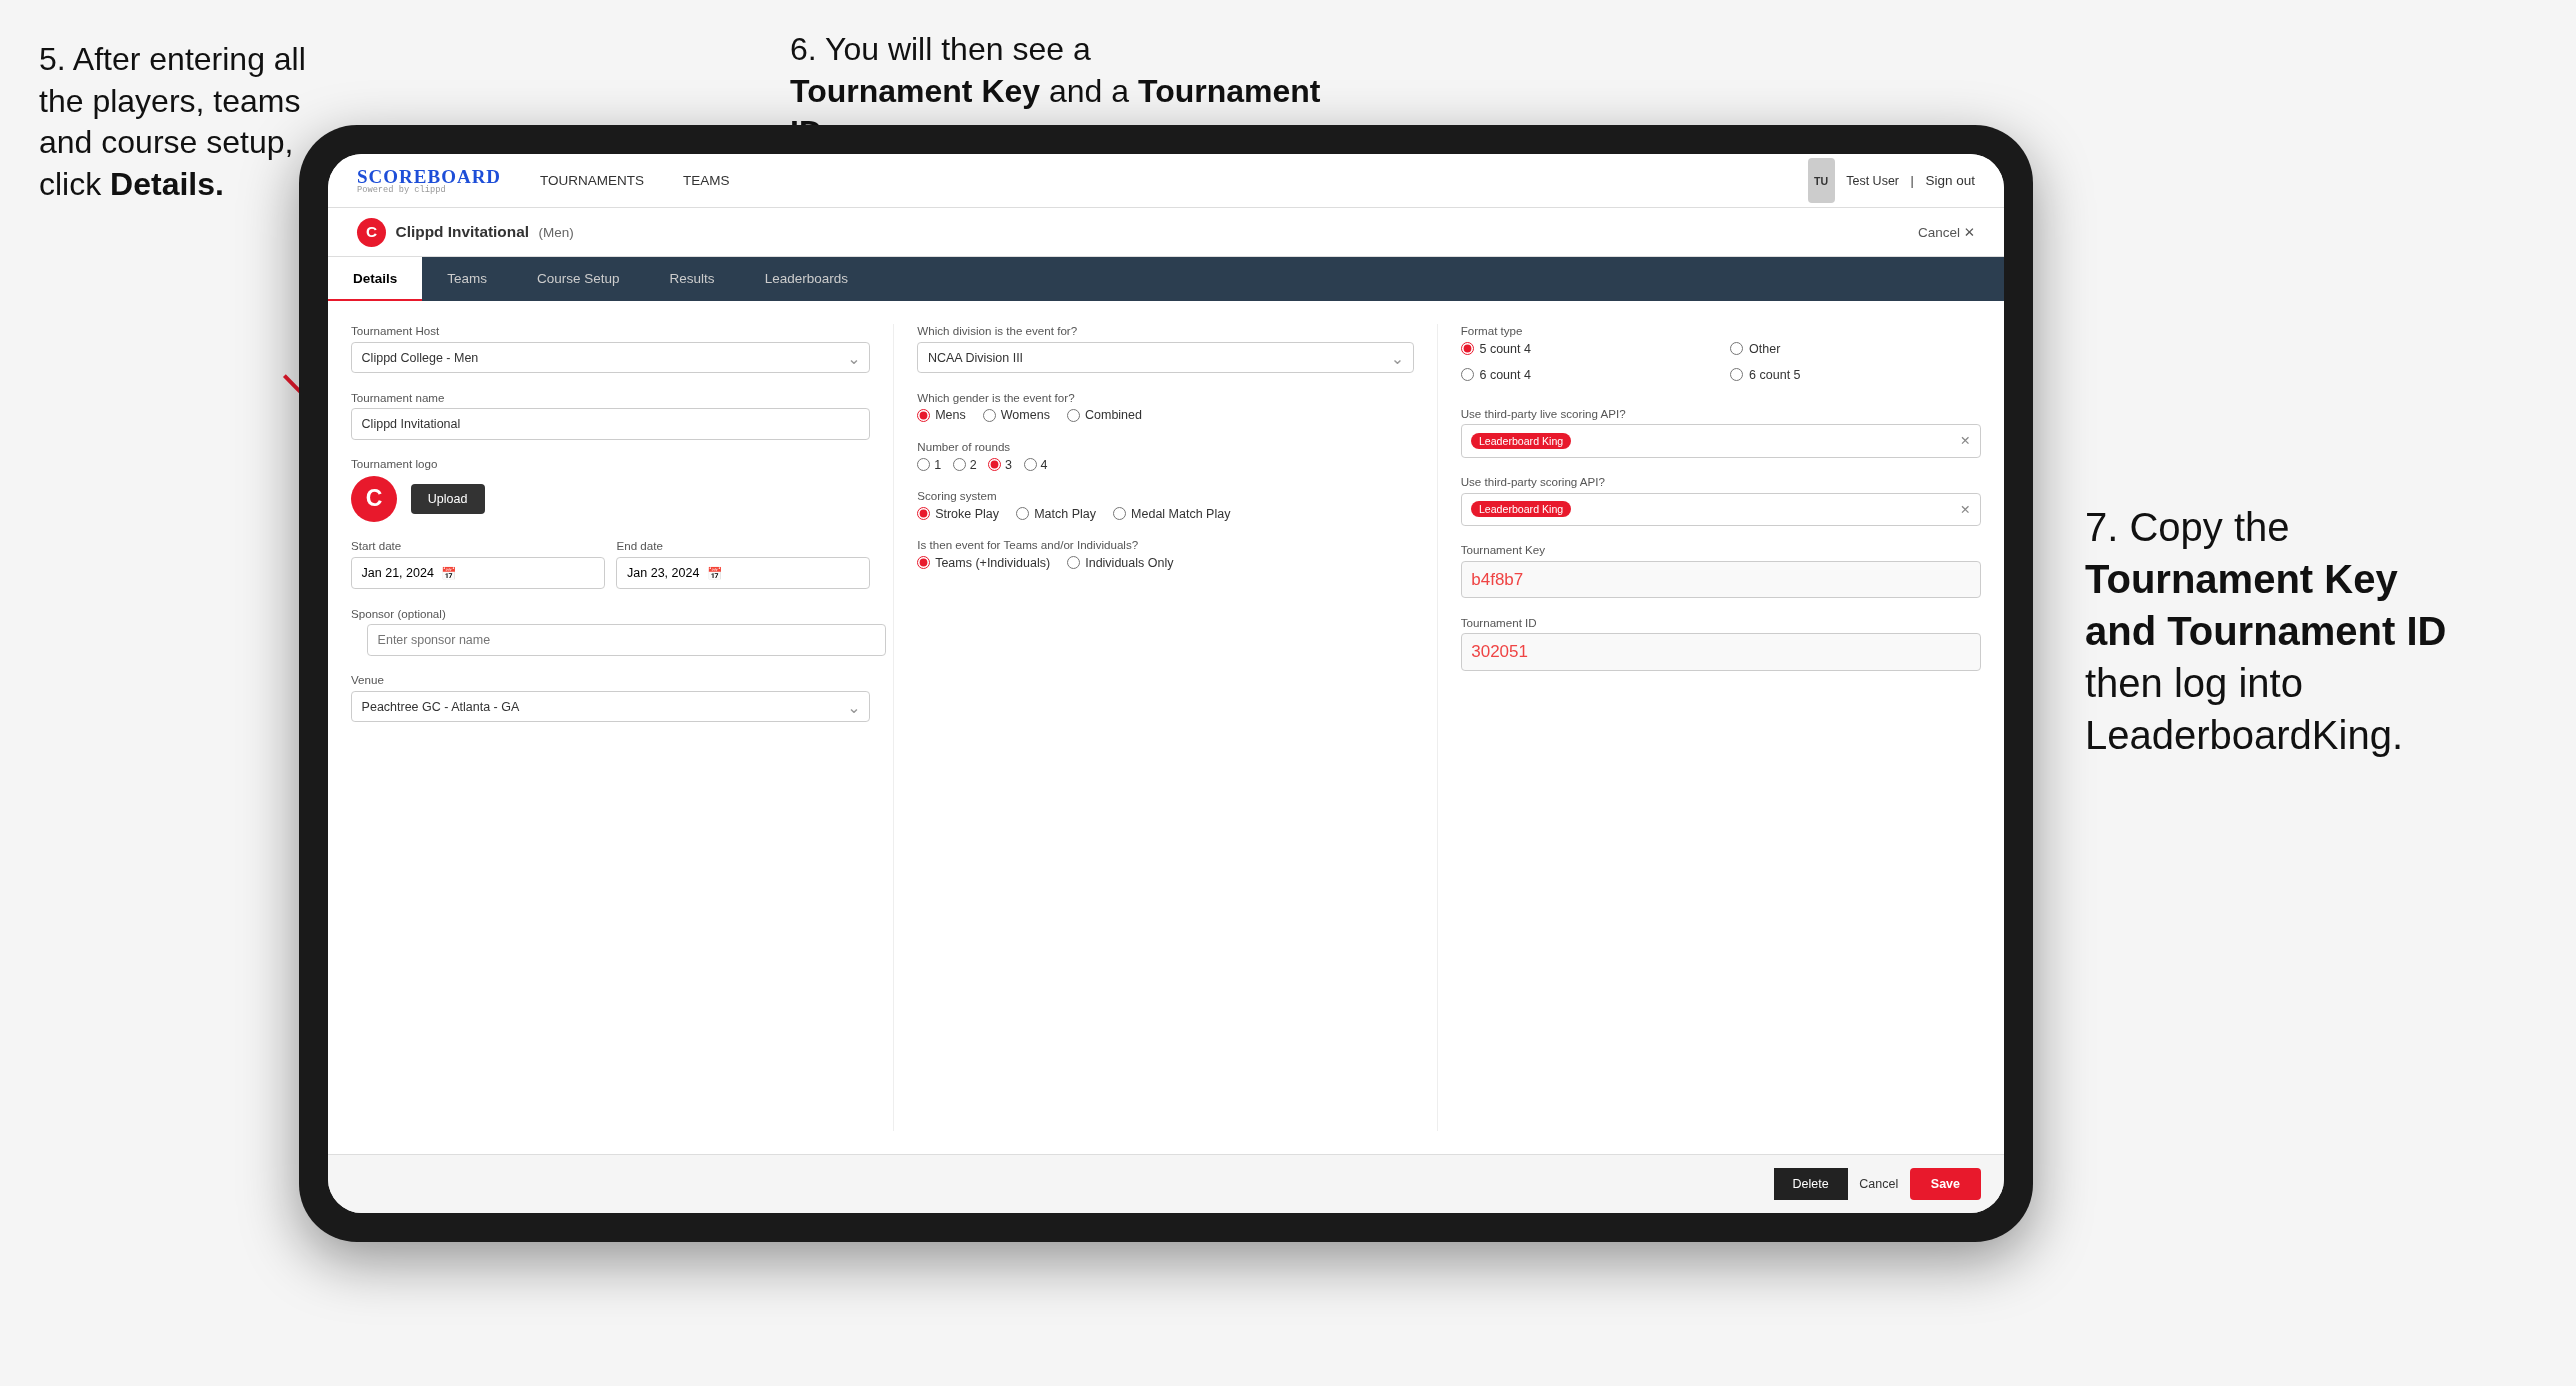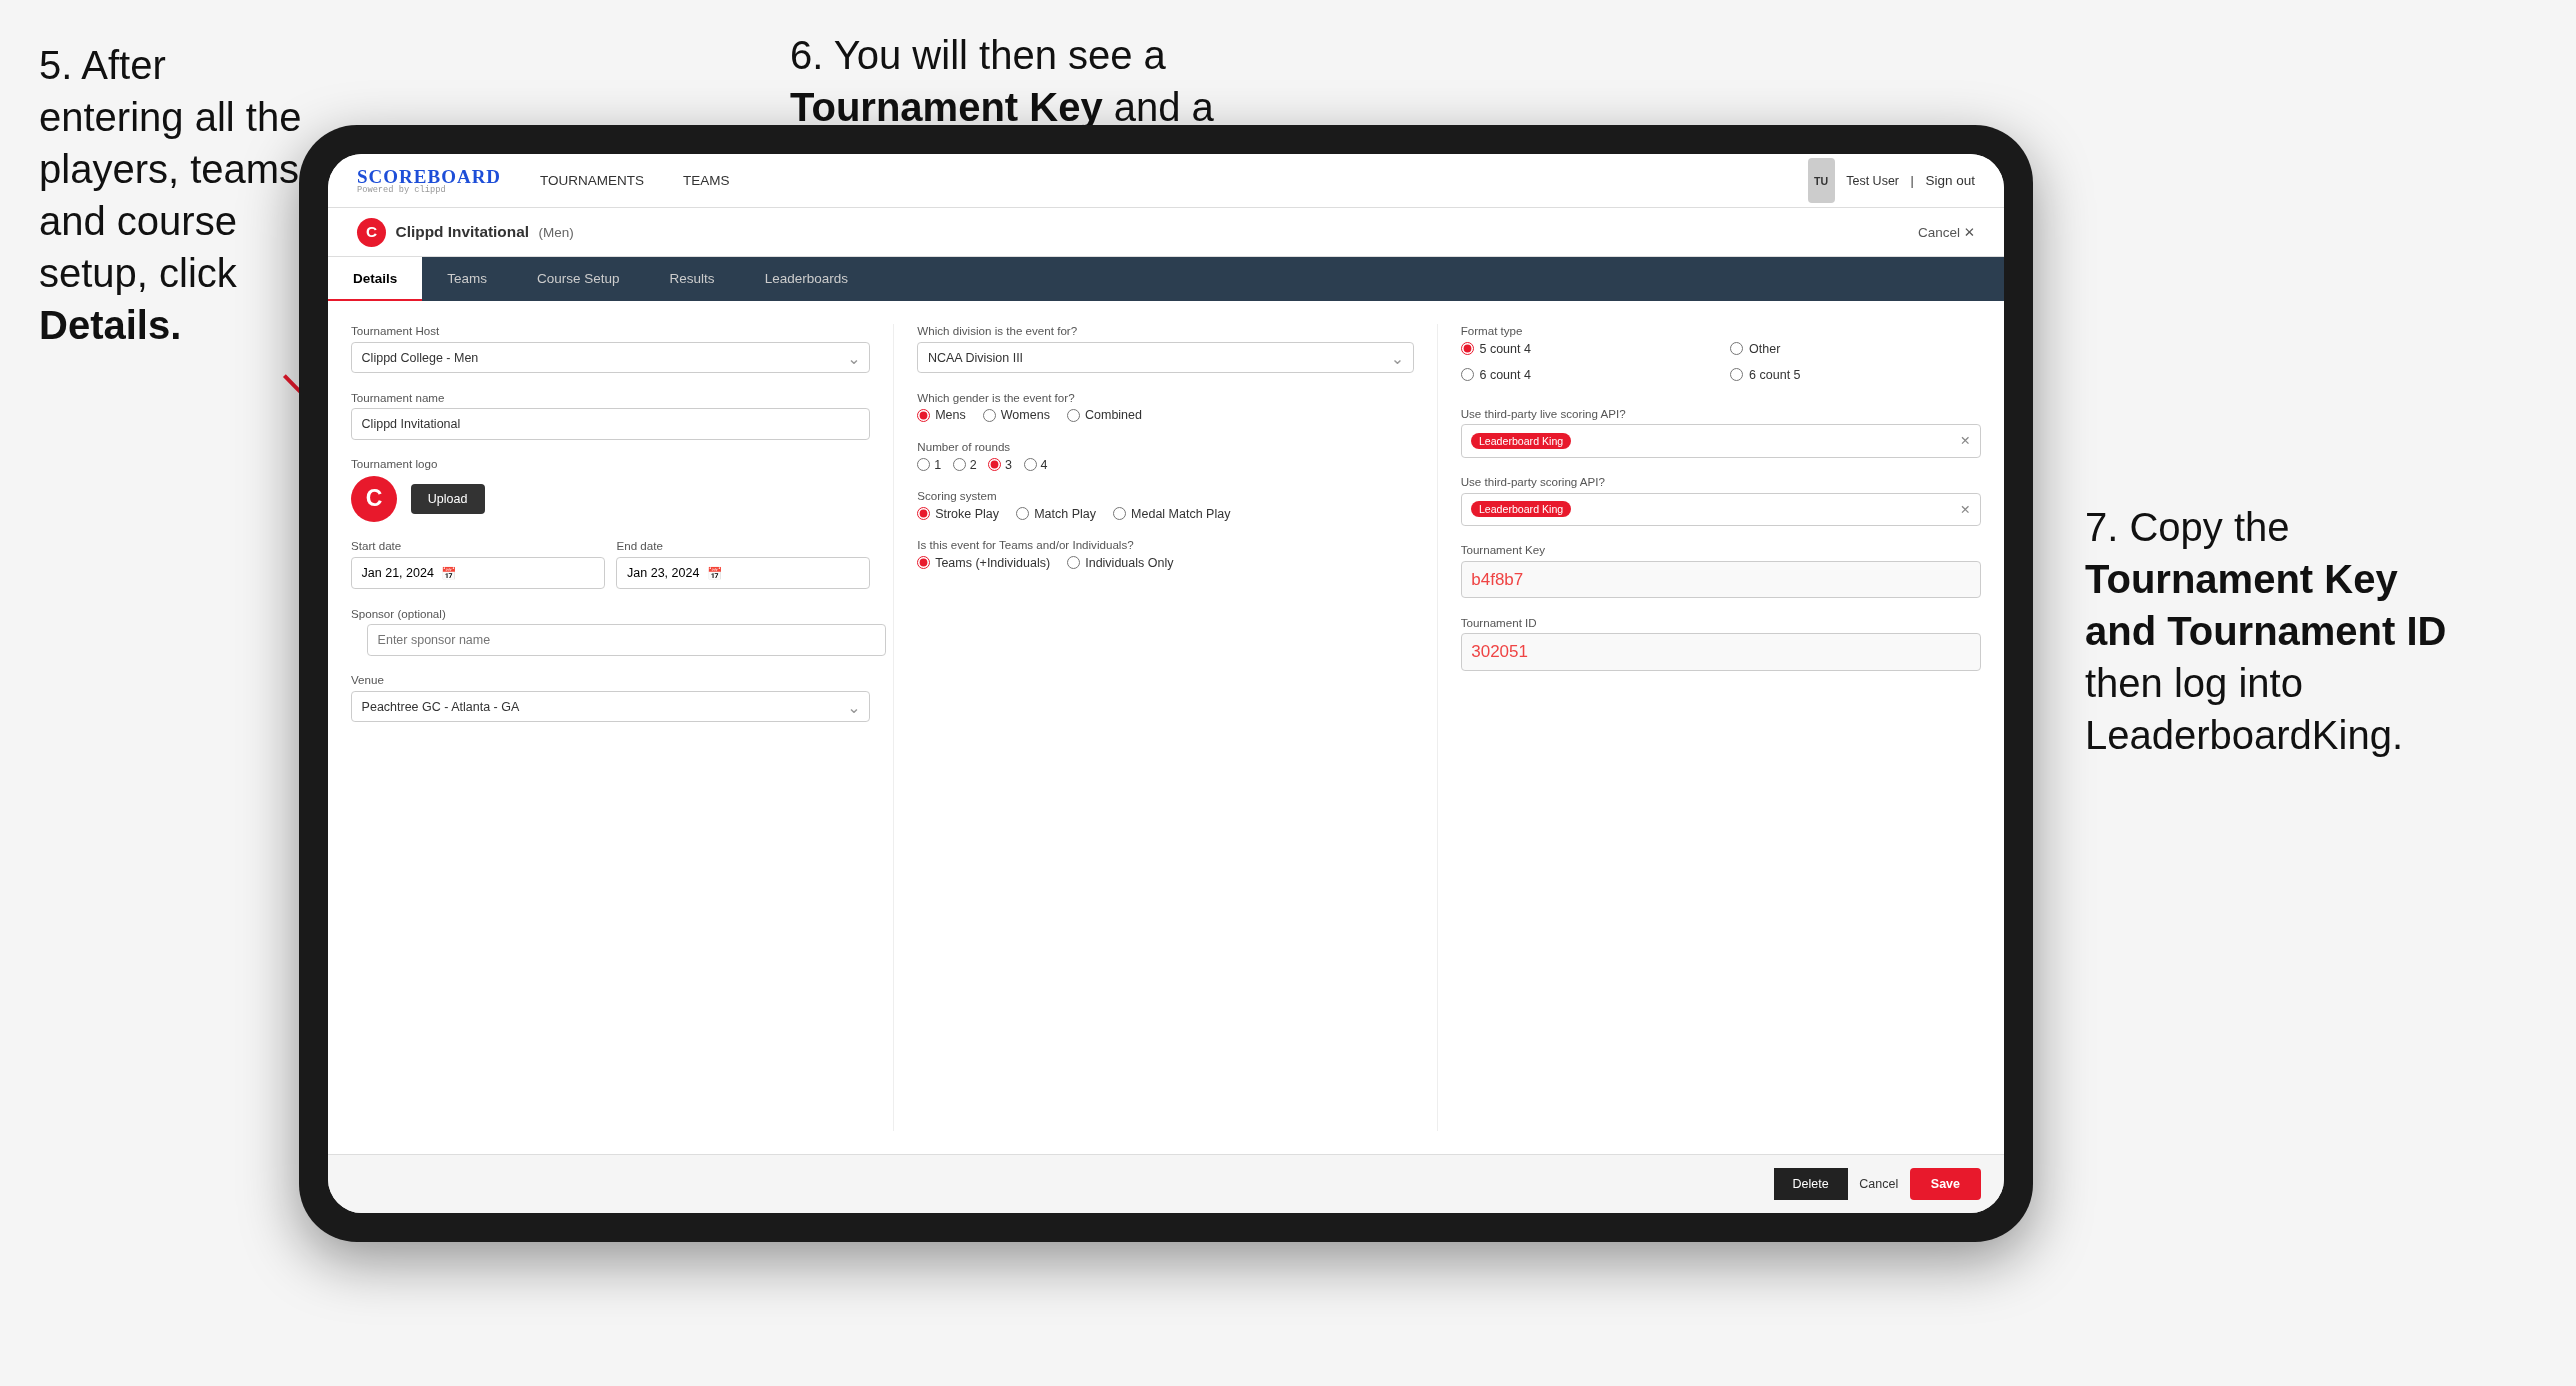--- a/index.html
+++ b/index.html
@@ -8,21 +8,21 @@
       font-family: -apple-system, BlinkMacSystemFont, 'Segoe UI', Helvetica, Arial, sans-serif;
       width: 2576px;
       height: 1386px;
       overflow: hidden;
       position: relative;
     }
 
     
     .annotation {
       position: absolute;
-      font-size: 40px;
+      font-size: 32px;
       line-height: 1.3;
       color: #111;
     }
     .annotation b { font-weight: 800; }
 
     .annotation-left {
       top: 39px;
       left: 39px;
       width: 270px;
     }
@@ -642,21 +642,21 @@
               <span>Match Play</span>
             </label>
             <label class="radio-item">
               <input type="radio" name="scoring" style="">
               <span>Medal Match Play</span>
             </label>
           </div>
         </div>
 
         <div class="field-group">
-          <div class="field-label">Is this event for Teams and/or Individuals?</div>
+          <div class="field-label">Is then event for Teams and/or Individuals?</div>
           <div class="radio-group">
             <label class="radio-item">
               <input type="radio" name="teams" checked="" style="">
               <span>Teams (+Individuals)</span>
             </label>
             <label class="radio-item">
               <input type="radio" name="teams" style="">
               <span>Individuals Only</span>
             </label>
           </div>

